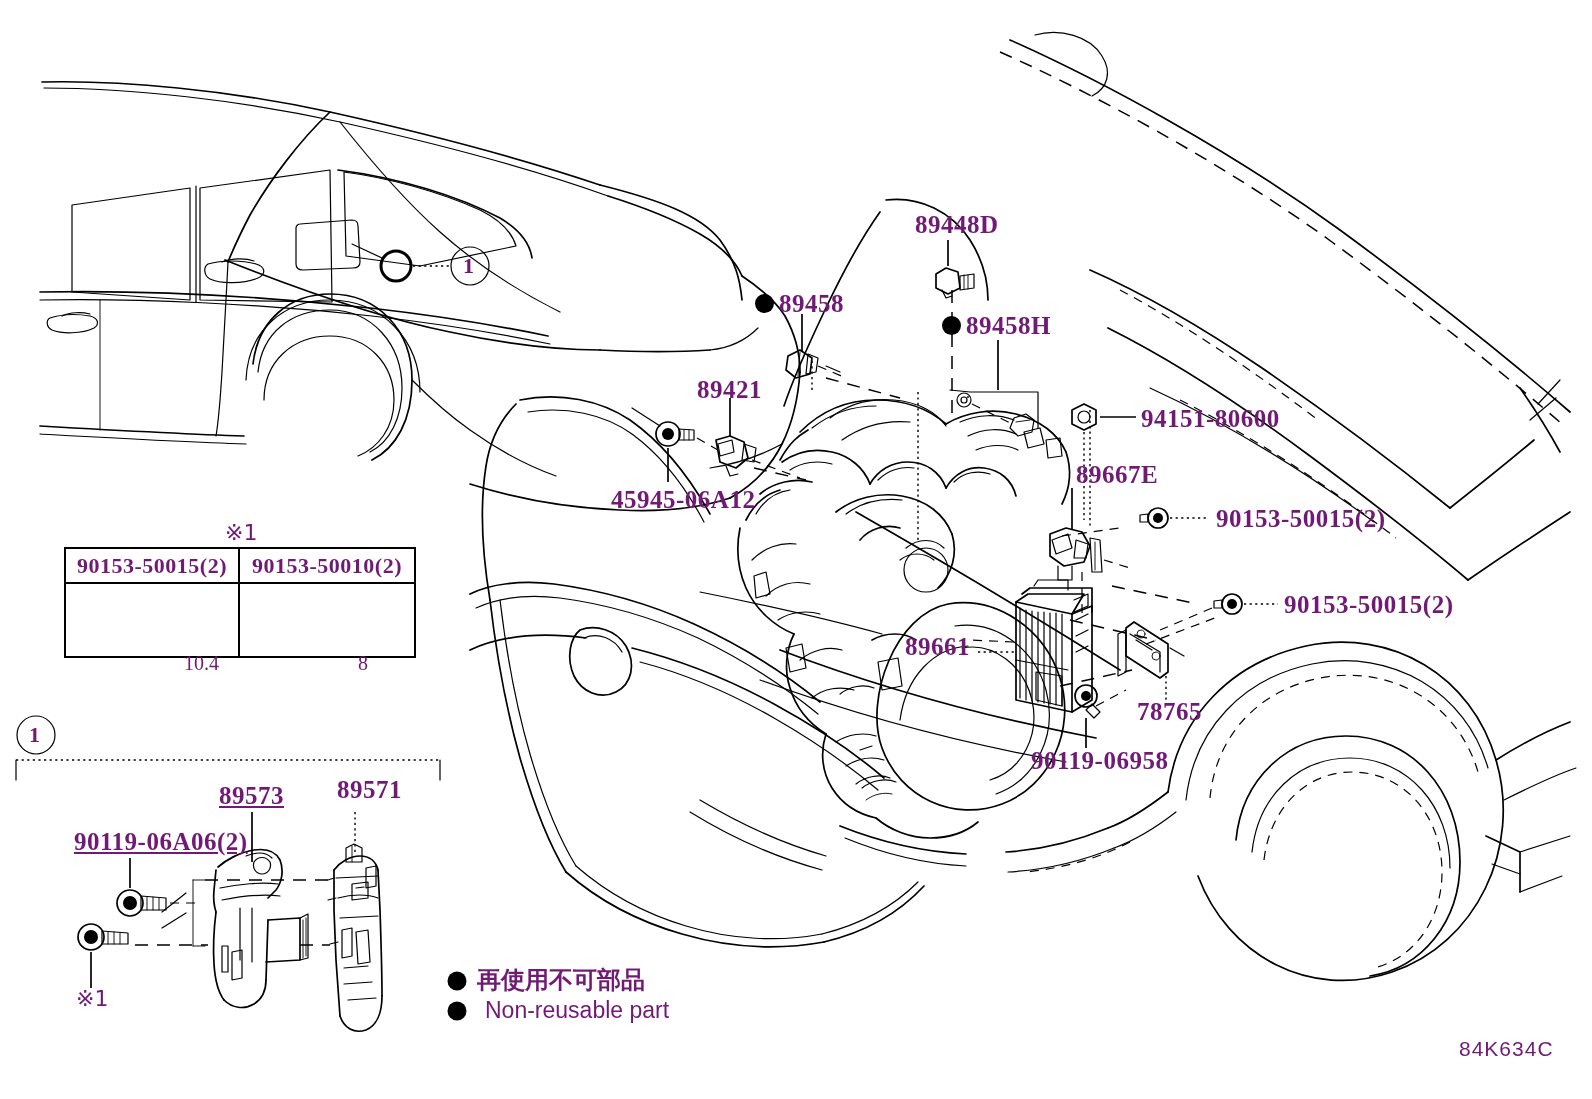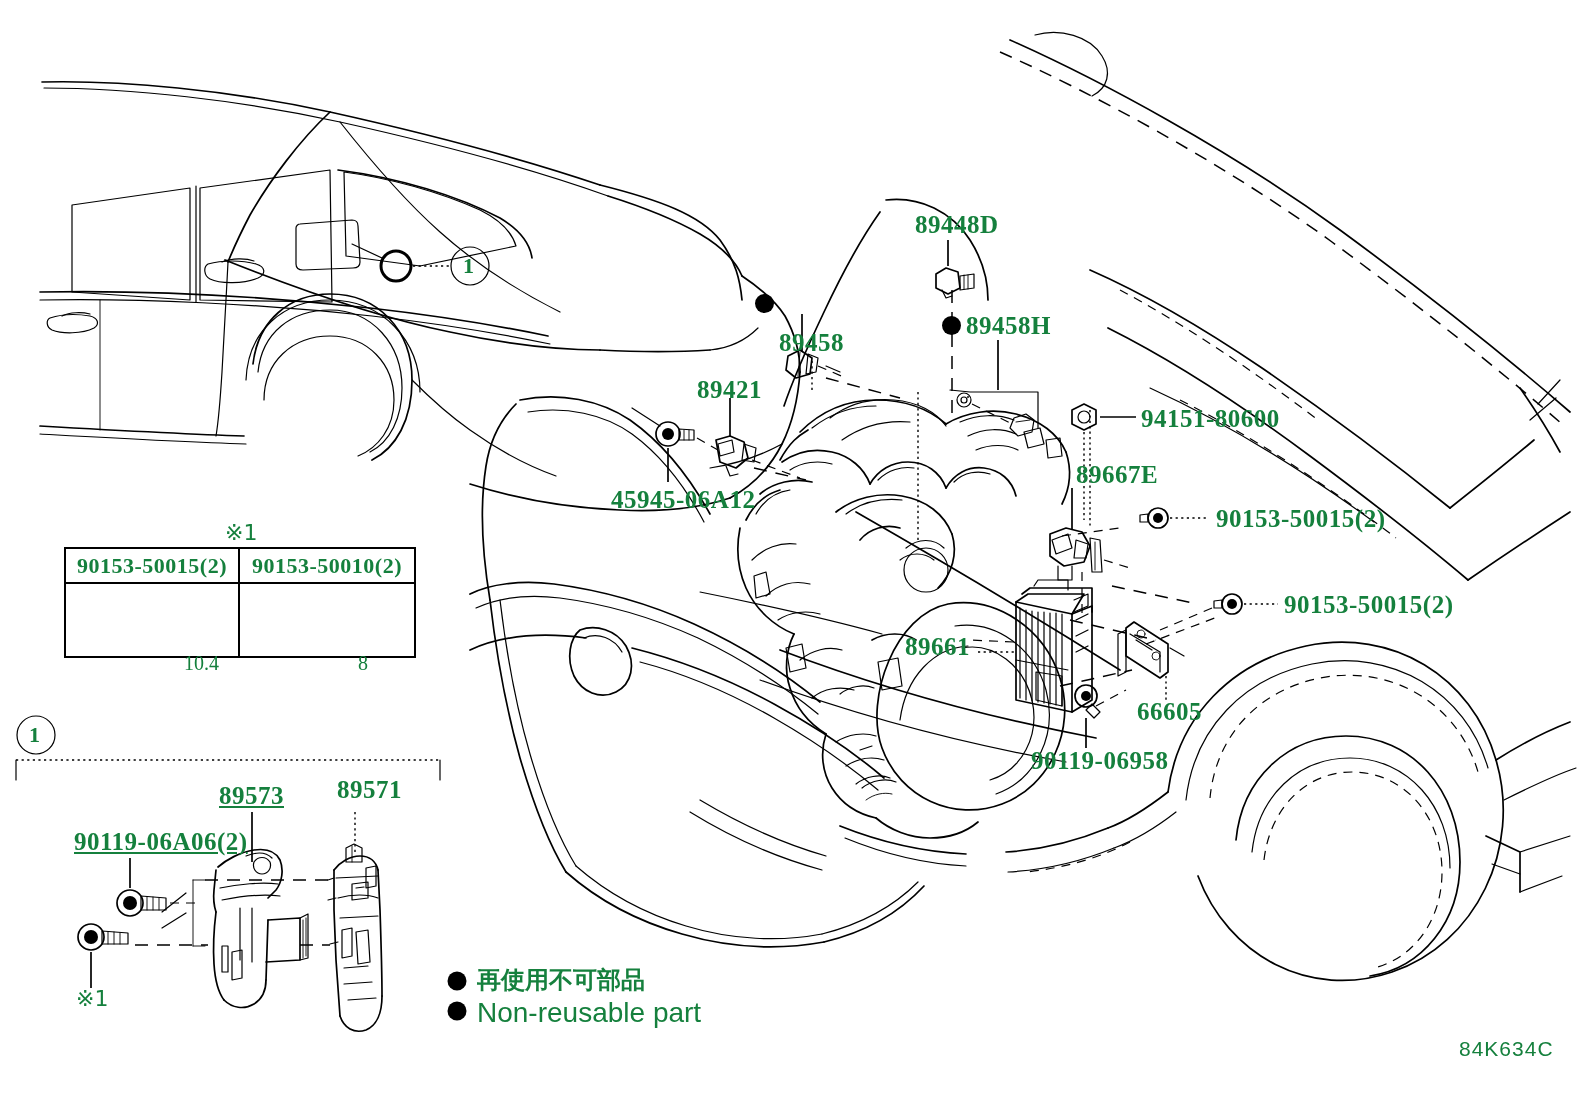--- a/index.html
+++ b/index.html
@@ -34,30 +34,30 @@
   .dot     { fill: none; stroke: #000; stroke-width: 1.5; stroke-dasharray: 2.2 3.4; stroke-linecap: butt; }
   .dotv    { fill: none; stroke: #000; stroke-width: 1.4; stroke-dasharray: 2.2 3.2; stroke-linecap: butt; }
   .lead    { fill: none; stroke: #000; stroke-width: 1.7; stroke-linecap: butt; }
   .fillblk { fill: #000; stroke: none; }
 
   
   .lbl {
     position: absolute;
     font-family: "Liberation Serif", serif;
     font-weight: bold;
-    color: #15803d;
+    color: #701a75;
     white-space: nowrap;
     letter-spacing: 0px;
     line-height: 1;
   }
   .lbl-pn   { font-size: 25px; letter-spacing: 0.5px; }
   .lbl-tbl  { font-size: 22px; letter-spacing: 0.5px; }
   .lbl-dim  { font-size: 20px; font-weight: normal; }
   .lbl-code { font-size: 21px; font-weight: normal; font-family: "Liberation Sans", sans-serif; letter-spacing: 1px;}
-  .lbl-leg  { font-size: 28px; font-weight: normal; font-family: "Liberation Sans", sans-serif;}
+  .lbl-leg  { font-size: 23px; font-weight: normal; font-family: "Liberation Sans", sans-serif; margin-left: 8px;}
   .lbl-legjp{ font-size: 24px; font-weight: bold; font-family: "DejaVu Sans", sans-serif;}
   .lbl-star { font-size: 22px; font-weight: normal; font-family: "DejaVu Sans", sans-serif;}
 
   .blkdot {
     position: absolute;
     width: 19px; height: 19px;
     background: #000;
     border-radius: 50%;
   }
   
@@ -546,39 +546,39 @@
   <div class="lbl" style="left:29px; top:724px; font-size:22px;">1</div>
 
   <div class="lbl lbl-pn" style="left:74px; top:829px;text-decoration:underline;">90119-06A06(2)</div>
   <div class="lbl lbl-pn" style="left:219px; top:783px;text-decoration:underline;">89573</div>
   <div class="lbl lbl-pn" style="left:337px; top:777px;">89571</div>
   <div class="lbl lbl-star" style="left:76px; top:988px;">※1</div>
 
   <div class="lbl lbl-pn" style="left:915px; top:212px;">89448D</div>
 
   <div class="blkdot" style="left:755px; top:294px;"></div>
-  <div class="lbl lbl-pn" style="left:779px; top:291px;margin-top:39px;">89458</div>
+  <div class="lbl lbl-pn" style="left:779px; top:291px;">89458</div>
 
   <div class="blkdot" style="left:942px; top:316px;"></div>
   <div class="lbl lbl-pn" style="left:966px; top:313px;">89458H</div>
 
   <div class="lbl lbl-pn" style="left:697px; top:377px;">89421</div>
   <div class="lbl lbl-pn" style="left:611px; top:487px;">45945-06A12</div>
 
   <div class="lbl lbl-pn" style="left:1141px; top:406px;">94151-80600</div>
 
   <div class="lbl lbl-pn" style="left:1076px; top:462px;">89667E</div>
 
   <div class="lbl lbl-pn" style="left:1216px; top:506px;">90153-50015(2)</div>
 
   <div class="lbl lbl-pn" style="left:1284px; top:592px;">90153-50015(2)</div>
 
   <div class="lbl lbl-pn" style="left:905px; top:634px;">89661</div>
 
-  <div class="lbl lbl-pn" style="left:1137px; top:699px;">66605</div>
+  <div class="lbl lbl-pn" style="left:1137px; top:699px;">78765</div>
 
   <div class="lbl lbl-pn" style="left:1031px; top:748px;">90119-06958</div>
 
   <div class="lbl lbl-legjp" style="left:477px; top:968px;">再使用不可部品</div>
   <div class="lbl lbl-leg" style="left:477px; top:999px;">Non-reusable part</div>
 
   <div class="lbl lbl-code" style="left:1459px; top:1038px;">84K634C</div>
 
 </div>
 

